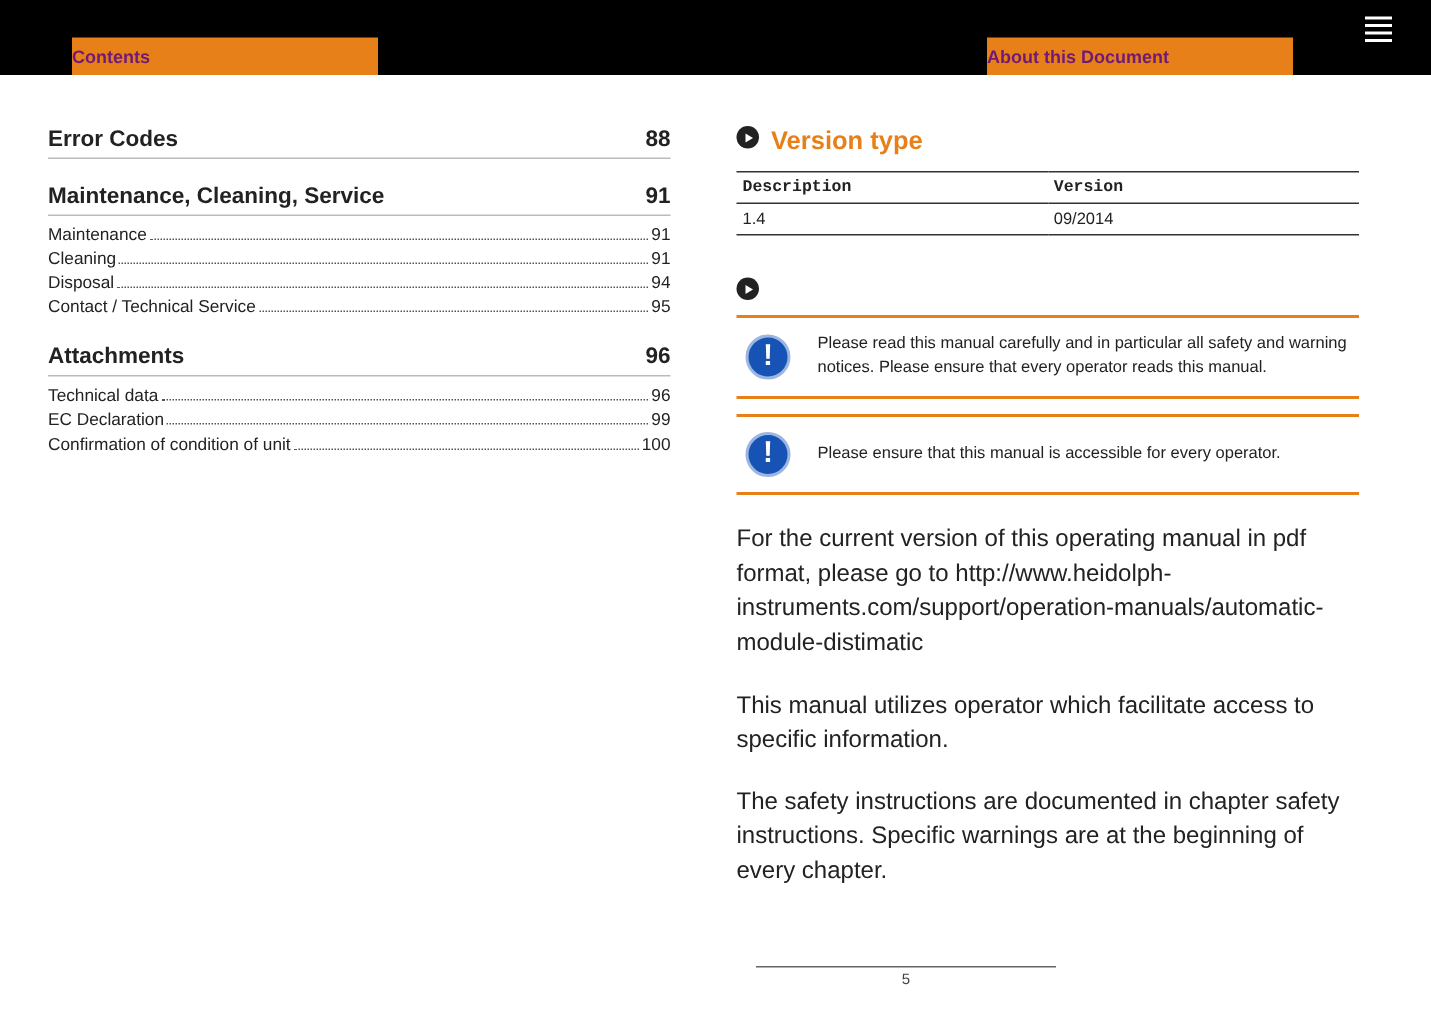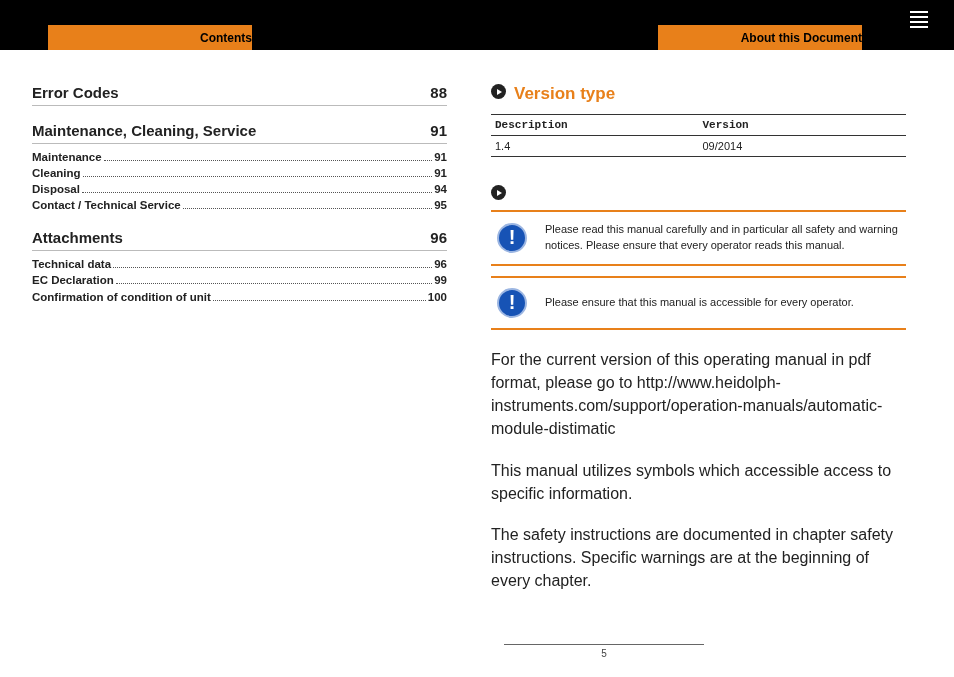--- a/index.html
+++ b/index.html
@@ -17,24 +17,24 @@
     height: 50px;
     width: 100%;
     display: flex;
     justify-content: space-between;
     align-items: flex-end;
     padding: 0 26px 0 48px;
   }
   .tabs { display: flex; gap: 406px; }
   .tab {
     background: #e8801a;
-    color: #000000;
+    color: #701a75;
     font-weight: bold;
     font-size: 12px;
-    text-align: right;
+    text-align: left;
     padding: 6px 0 5px 0;
     min-width: 204px;
   }
   .hamburger {
     display: flex;
     flex-direction: column;
     gap: 3px;
     padding-bottom: 12px;
     align-self: center;
   }
@@ -57,21 +57,20 @@
     margin-bottom: 5px;
   }
   .toc-head .title { flex: none; }
   .toc-head .page-no { flex: none; }
   .toc-head .fill { flex: 1; }
   .toc-row {
     display: flex;
     align-items: baseline;
     font-size: 11.5px;
     line-height: 1.4;
-    font-weight: bold;
   }
   .toc-row .title { flex: none; white-space: nowrap; }
   .toc-row .page-no { flex: none; }
   .toc-row .dots {
     flex: 1;
     border-bottom: 1.5px dotted #555;
     margin: 0 2px 3px 2px;
     min-width: 0;
   }
   
@@ -249,18 +248,18 @@
     <div class="notice">
       <div class="bang">!</div>
       <div class="txt">Please read this manual carefully and in particular all safety and warning notices. Please ensure that every operator reads this manual.</div>
     </div>
     <div class="notice">
       <div class="bang">!</div>
       <div class="txt">Please ensure that this manual is accessible for every operator.</div>
     </div>
 
     <p class="para">For the current version of this operating manual in pdf format, please go to http://www.heidolph-instruments.com/support/operation-manuals/automatic-module-distimatic</p>
-    <p class="para">This manual utilizes symbols which accessible access to specific information.</p>
+    <p class="para">This manual utilizes operator which facilitate access to specific information.</p>
     <p class="para">The safety instructions are documented in chapter safety instructions. Specific warnings are at the beginning of every chapter.</p>
   </div>
 </div>
 
 <div class="page-number">5</div>
 
 </body></html>

